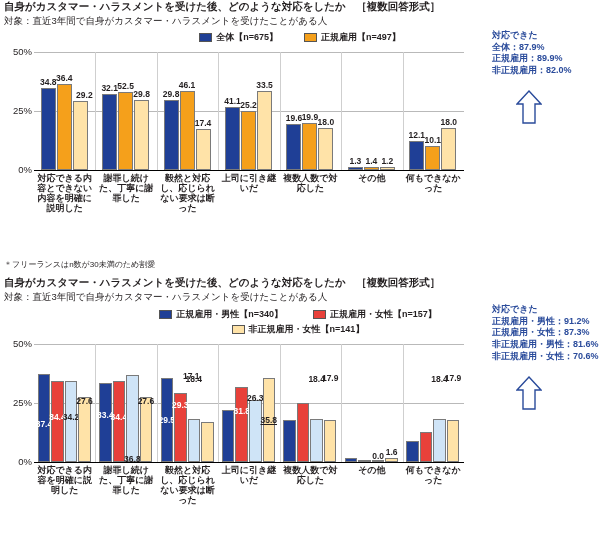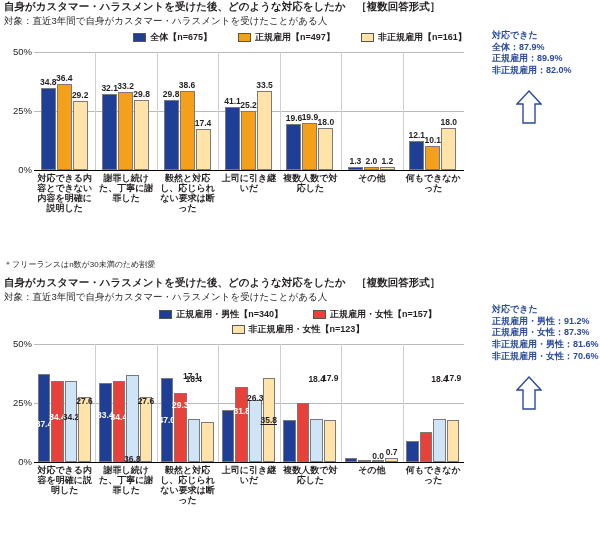--- a/index.html
+++ b/index.html
@@ -53,69 +53,65 @@
   <div class="sub">対象：直近3年間で自身がカスタマー・ハラスメントを受けたことがある人</div>
   <div class="legend" id="legend1">
       <div class="li">
         <span class="swatch" style="background: rgb(31, 63, 150);"></span>
         <span>全体【n=675】</span>
       </div>
       <div class="li">
         <span class="swatch" style="background: rgb(245, 160, 27);"></span>
         <span>正規雇用【n=497】</span>
       </div>
-      <div class="li">
-        <span class="swatch" style="background: rgb(255, 227, 168);"></span>
-        <span>非正規雇用【n=161】</span>
-      </div>
     </div>
   <div class="plot" id="plot1" style="height: 215px; width: 596px;">
       <div style="position: absolute; left: 30px; top: 8px; width: 430px; height: 118px;">
         <div class="gridline" style="border-top: 0.9px solid rgb(0, 0, 0); top: 118px;"></div>
         <div class="gridline dash" style="top: 59px;"></div>
         <div class="gridline dash" style="top: 0px;"></div>
         <div class="bar" style="left: 6.75714px; width: 14.9714px; height: 82.128px; background: rgb(31, 63, 150);"></div>
         <div class="blabel" style="left: 1.75714px; width: 24.9714px; color: rgb(35, 31, 32); bottom: 83.128px;">34.8</div>
         <div class="bar" style="left: 22.7286px; width: 14.9714px; height: 85.904px; background: rgb(245, 160, 27);"></div>
         <div class="blabel" style="left: 17.7286px; width: 24.9714px; color: rgb(35, 31, 32); bottom: 86.904px;">36.4</div>
         <div class="bar" style="left: 38.7px; width: 14.9714px; height: 68.912px; background: rgb(255, 227, 168);"></div>
-        <div class="blabel" style="left: 33.7px; width: 24.9714px; color: rgb(35, 31, 32); bottom: 69.912px;">29.2</div>
+        <div class="blabel" style="left: 33.7px; width: 24.9714px; color: rgb(35, 31, 32); bottom: 69.912px; text-align: right;">29.2</div>
         <div class="sep" style="left: 61.4286px;"></div>
         <div class="bar" style="left: 68.1857px; width: 14.9714px; height: 75.756px; background: rgb(31, 63, 150);"></div>
         <div class="blabel" style="left: 63.1857px; width: 24.9714px; color: rgb(35, 31, 32); bottom: 76.756px;">32.1</div>
         <div class="bar" style="left: 84.1571px; width: 14.9714px; height: 78.352px; background: rgb(245, 160, 27);"></div>
-        <div class="blabel" style="left: 79.1571px; width: 24.9714px; color: rgb(35, 31, 32); bottom: 79.352px;">33.2</div>
+        <div class="blabel" style="left: 79.1571px; width: 24.9714px; color: rgb(35, 31, 32); bottom: 79.352px;">52.5</div>
         <div class="bar" style="left: 100.129px; width: 14.9714px; height: 70.328px; background: rgb(255, 227, 168);"></div>
         <div class="blabel" style="left: 95.1286px; width: 24.9714px; color: rgb(35, 31, 32); bottom: 71.328px;">29.8</div>
         <div class="sep" style="left: 122.857px;"></div>
         <div class="bar" style="left: 129.614px; width: 14.9714px; height: 70.328px; background: rgb(31, 63, 150);"></div>
         <div class="blabel" style="left: 124.614px; width: 24.9714px; color: rgb(35, 31, 32); bottom: 71.328px;">29.8</div>
         <div class="bar" style="left: 145.586px; width: 14.9714px; height: 79.296px; background: rgb(245, 160, 27);"></div>
-        <div class="blabel" style="left: 140.586px; width: 24.9714px; color: rgb(35, 31, 32); bottom: 80.296px;">38.6</div>
+        <div class="blabel" style="left: 140.586px; width: 24.9714px; color: rgb(35, 31, 32); bottom: 80.296px;">46.1</div>
         <div class="bar" style="left: 161.557px; width: 14.9714px; height: 41.064px; background: rgb(255, 227, 168);"></div>
         <div class="blabel" style="left: 156.557px; width: 24.9714px; color: rgb(35, 31, 32); bottom: 42.064px;">17.4</div>
         <div class="sep" style="left: 184.286px;"></div>
         <div class="bar" style="left: 191.043px; width: 14.9714px; height: 63.012px; background: rgb(31, 63, 150);"></div>
         <div class="blabel" style="left: 186.043px; width: 24.9714px; color: rgb(35, 31, 32); bottom: 64.012px;">41.1</div>
         <div class="bar" style="left: 207.014px; width: 14.9714px; height: 59.472px; background: rgb(245, 160, 27);"></div>
         <div class="blabel" style="left: 202.014px; width: 24.9714px; color: rgb(35, 31, 32); bottom: 60.472px;">25.2</div>
         <div class="bar" style="left: 222.986px; width: 14.9714px; height: 79.06px; background: rgb(255, 227, 168);"></div>
         <div class="blabel" style="left: 217.986px; width: 24.9714px; color: rgb(35, 31, 32); bottom: 80.06px;">33.5</div>
         <div class="sep" style="left: 245.714px;"></div>
         <div class="bar" style="left: 252.471px; width: 14.9714px; height: 46.256px; background: rgb(31, 63, 150);"></div>
         <div class="blabel" style="left: 247.471px; width: 24.9714px; color: rgb(35, 31, 32); bottom: 47.256px;">19.6</div>
         <div class="bar" style="left: 268.443px; width: 14.9714px; height: 46.964px; background: rgb(245, 160, 27);"></div>
         <div class="blabel" style="left: 263.443px; width: 24.9714px; color: rgb(35, 31, 32); bottom: 47.964px;">19.9</div>
         <div class="bar" style="left: 284.414px; width: 14.9714px; height: 42.48px; background: rgb(255, 227, 168);"></div>
         <div class="blabel" style="left: 279.414px; width: 24.9714px; color: rgb(35, 31, 32); bottom: 43.48px;">18.0</div>
         <div class="sep" style="left: 307.143px;"></div>
         <div class="bar" style="left: 313.9px; width: 14.9714px; height: 3.068px; background: rgb(31, 63, 150);"></div>
         <div class="blabel" style="left: 308.9px; width: 24.9714px; color: rgb(35, 31, 32); bottom: 4.068px;">1.3</div>
         <div class="bar" style="left: 329.871px; width: 14.9714px; height: 3.304px; background: rgb(245, 160, 27);"></div>
-        <div class="blabel" style="left: 324.871px; width: 24.9714px; color: rgb(35, 31, 32); bottom: 4.304px;">2.0</div>
+        <div class="blabel" style="left: 324.871px; width: 24.9714px; color: rgb(35, 31, 32); bottom: 4.304px;">1.4</div>
         <div class="bar" style="left: 345.843px; width: 14.9714px; height: 2.832px; background: rgb(255, 227, 168);"></div>
         <div class="blabel" style="left: 340.843px; width: 24.9714px; color: rgb(35, 31, 32); bottom: 3.832px;">1.2</div>
         <div class="sep" style="left: 368.571px;"></div>
         <div class="bar" style="left: 375.329px; width: 14.9714px; height: 28.556px; background: rgb(31, 63, 150);"></div>
         <div class="blabel" style="left: 370.329px; width: 24.9714px; color: rgb(35, 31, 32); bottom: 29.556px;">12.1</div>
         <div class="bar" style="left: 391.3px; width: 14.9714px; height: 23.836px; background: rgb(245, 160, 27);"></div>
         <div class="blabel" style="left: 386.3px; width: 24.9714px; color: rgb(35, 31, 32); bottom: 24.836px;">10.1</div>
         <div class="bar" style="left: 407.271px; width: 14.9714px; height: 42.48px; background: rgb(255, 227, 168);"></div>
         <div class="blabel" style="left: 402.271px; width: 24.9714px; color: rgb(35, 31, 32); bottom: 43.48px;">18.0</div>
       </div>
@@ -152,21 +148,21 @@
           <span>正規雇用・男性【n=340】</span>
         </div>
         <div class="li">
           <span class="swatch" style="background: rgb(232, 65, 58);"></span>
           <span>正規雇用・女性【n=157】</span>
         </div>
       </div>
       <div class="row" style="justify-content: center;">
         <div class="li">
           <span class="swatch" style="background: rgb(255, 227, 168);"></span>
-          <span>非正規雇用・女性【n=123】</span>
+          <span>非正規雇用・女性【n=141】</span>
         </div>
       </div>
     </div>
   <div class="plot" id="plot2" style="height: 205px; width: 596px;">
       <div style="position: absolute; left: 30px; top: 8px; width: 430px; height: 118px;">
         <div class="gridline" style="border-top: 0.9px solid rgb(0, 0, 0); top: 118px;"></div>
         <div class="gridline dash" style="top: 59px;"></div>
         <div class="gridline dash" style="top: 0px;"></div>
         <div class="bar" style="left: 3.68571px; width: 12.5143px; height: 88.264px; background: rgb(31, 63, 150);"></div>
         <div class="blabel" style="left: -1.31429px; width: 22.5143px; color: rgb(255, 255, 255); top: 75.264px; bottom: auto;">37.4</div>
@@ -180,21 +176,21 @@
         <div class="bar" style="left: 65.1143px; width: 12.5143px; height: 78.824px; background: rgb(31, 63, 150);"></div>
         <div class="blabel" style="left: 60.1143px; width: 22.5143px; color: rgb(255, 255, 255); top: 65.824px; bottom: auto;">33.4</div>
         <div class="bar" style="left: 78.6286px; width: 12.5143px; height: 81.184px; background: rgb(232, 65, 58);"></div>
         <div class="blabel" style="left: 73.6286px; width: 22.5143px; color: rgb(255, 255, 255); top: 68.184px; bottom: auto;">34.4</div>
         <div class="bar" style="left: 92.1429px; width: 12.5143px; height: 86.848px; background: rgb(207, 228, 247);"></div>
         <div class="blabel" style="left: 87.1429px; width: 22.5143px; color: rgb(35, 31, 32); top: 73.848px; bottom: auto; margin-top: 36px;">36.8</div>
         <div class="bar" style="left: 105.657px; width: 12.5143px; height: 65.136px; background: rgb(255, 227, 168);"></div>
         <div class="blabel" style="left: 100.657px; width: 22.5143px; color: rgb(35, 31, 32); top: 52.136px; bottom: auto;">27.6</div>
         <div class="sep" style="left: 122.857px;"></div>
         <div class="bar" style="left: 126.543px; width: 12.5143px; height: 84.016px; background: rgb(31, 63, 150);"></div>
-        <div class="blabel" style="left: 121.543px; width: 22.5143px; color: rgb(255, 255, 255); top: 71.016px; bottom: auto;">47.0</div>
+        <div class="blabel" style="left: 121.543px; width: 22.5143px; color: rgb(255, 255, 255); top: 71.016px; bottom: auto;">29.5</div>
         <div class="bar" style="left: 140.057px; width: 12.5143px; height: 69.148px; background: rgb(232, 65, 58);"></div>
         <div class="blabel" style="left: 135.057px; width: 22.5143px; color: rgb(255, 255, 255); top: 56.148px; bottom: auto;">29.3</div>
         <div class="bar" style="left: 153.571px; width: 12.5143px; height: 43.424px; background: rgb(207, 228, 247);"></div>
         <div class="blabel" style="left: 148.571px; width: 22.5143px; color: rgb(35, 31, 32); top: 30.424px; bottom: auto;">18.4</div>
         <div class="bar" style="left: 167.086px; width: 12.5143px; height: 40.356px; background: rgb(255, 227, 168);"></div>
         <div class="blabel" style="left: 146px; width: 22.5143px; color: rgb(35, 31, 32); top: 27.356px; bottom: auto;">17.1</div>
         <div class="sep" style="left: 184.286px;"></div>
         <div class="bar" style="left: 187.971px; width: 12.5143px; height: 52.156px; background: rgb(31, 63, 150);"></div>
         <div class="blabel" style="left: 182.971px; width: 22.5143px; color: rgb(255, 255, 255); top: 39.156px; bottom: auto;">22.1</div>
         <div class="bar" style="left: 201.486px; width: 12.5143px; height: 75.048px; background: rgb(232, 65, 58);"></div>
@@ -213,21 +209,21 @@
         <div class="bar" style="left: 289.943px; width: 12.5143px; height: 42.244px; background: rgb(255, 227, 168);"></div>
         <div class="blabel" style="left: 284.943px; width: 22.5143px; color: rgb(35, 31, 32); top: 29.244px; bottom: auto;">17.9</div>
         <div class="sep" style="left: 307.143px;"></div>
         <div class="bar" style="left: 310.829px; width: 12.5143px; height: 4.248px; background: rgb(31, 63, 150);"></div>
         <div class="blabel" style="left: 305.829px; width: 22.5143px; color: rgb(255, 255, 255); bottom: 5.248px;">1.8</div>
         <div class="bar" style="left: 324.343px; width: 12.5143px; height: 1.416px; background: rgb(232, 65, 58);"></div>
         <div class="blabel" style="left: 319.343px; width: 22.5143px; color: rgb(255, 255, 255); bottom: 2.416px;">0.6</div>
         <div class="bar" style="left: 337.857px; width: 12.5143px; height: 0.6px; background: rgb(207, 228, 247);"></div>
         <div class="blabel" style="left: 332.857px; width: 22.5143px; color: rgb(35, 31, 32); bottom: 1px;">0.0</div>
         <div class="bar" style="left: 351.371px; width: 12.5143px; height: 3.776px; background: rgb(255, 227, 168);"></div>
-        <div class="blabel" style="left: 346.371px; width: 22.5143px; color: rgb(35, 31, 32); bottom: 4.776px;">0.7</div>
+        <div class="blabel" style="left: 346.371px; width: 22.5143px; color: rgb(35, 31, 32); bottom: 4.776px;">1.6</div>
         <div class="sep" style="left: 368.571px;"></div>
         <div class="bar" style="left: 372.257px; width: 12.5143px; height: 20.768px; background: rgb(31, 63, 150);"></div>
         <div class="blabel" style="left: 367.257px; width: 22.5143px; color: rgb(255, 255, 255); bottom: 21.768px;">8.8</div>
         <div class="bar" style="left: 385.771px; width: 12.5143px; height: 29.972px; background: rgb(232, 65, 58);"></div>
         <div class="blabel" style="left: 380.771px; width: 22.5143px; color: rgb(255, 255, 255); top: 16.972px; bottom: auto;">12.7</div>
         <div class="bar" style="left: 399.286px; width: 12.5143px; height: 43.424px; background: rgb(207, 228, 247);"></div>
         <div class="blabel" style="left: 394.286px; width: 22.5143px; color: rgb(35, 31, 32); top: 30.424px; bottom: auto;">18.4</div>
         <div class="bar" style="left: 412.8px; width: 12.5143px; height: 42.244px; background: rgb(255, 227, 168);"></div>
         <div class="blabel" style="left: 407.8px; width: 22.5143px; color: rgb(35, 31, 32); top: 29.244px; bottom: auto;">17.9</div>
       </div>

